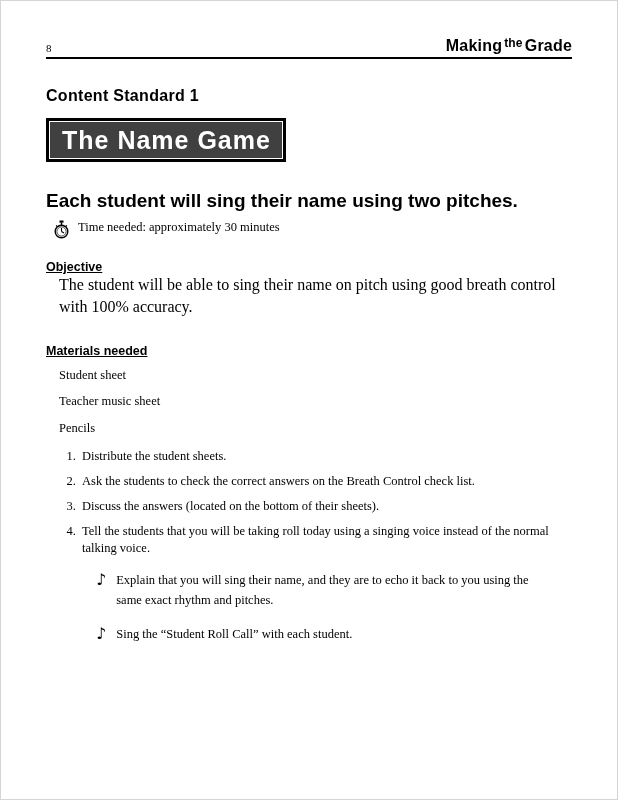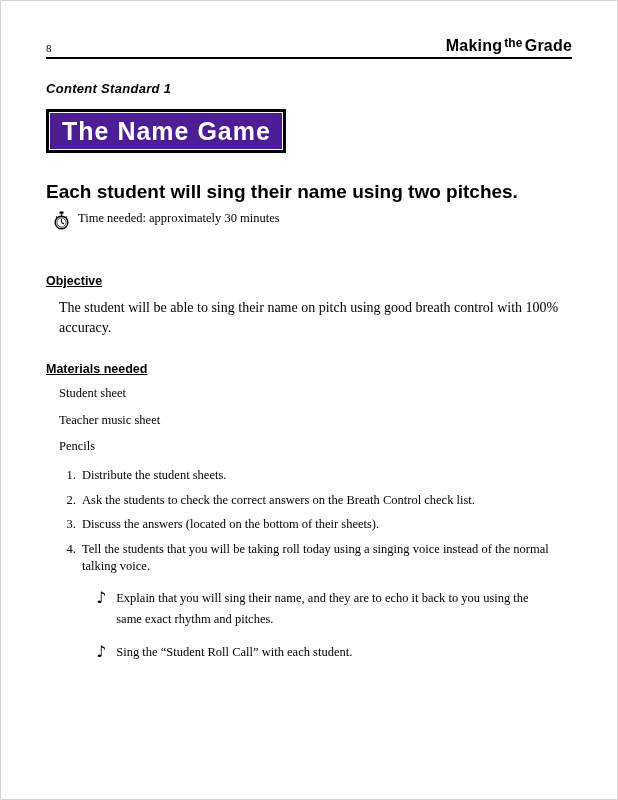--- a/index.html
+++ b/index.html
@@ -24,29 +24,29 @@
   }
   .page-num { font-size: 11px; line-height: 1; }
   .brand {
     font-family: "Liberation Sans", sans-serif;
     font-weight: bold; font-size: 16px; line-height: 1;
     letter-spacing: 0.2px;
   }
   .brand .the { font-size: 12px; vertical-align: 4px; margin: 0 2px; }
   
   .cs-title {
-    margin-top: 22px;
+    margin-top: 28px;
     font-family: "Liberation Sans", sans-serif;
-    font-weight: bold; font-size: 13px; letter-spacing: 0.3px; font-style: italic;
+    font-weight: bold; font-size: 16px; letter-spacing: 0.3px;
   }
   
   .banner {
     margin-top: 13px;
     width: 240px; height: 44px;
-    background: #4c1d95;
+    background: #404040;
     box-shadow: inset 0 0 0 3px #000, inset 0 0 0 4px #fff;
     display: flex; align-items: center;
     padding-left: 16px;
   }
   .banner span {
     color: #fff;
     font-family: "Liberation Sans", sans-serif;
     font-weight: bold; font-size: 25px; letter-spacing: 1px;
   }
   
@@ -62,27 +62,26 @@
     display: flex; gap: 8px;
     font-size: 12.5px;
   }
   .stopwatch { display: inline-flex; }
   
   .sec-heading {
     font-family: "Liberation Sans", sans-serif;
     font-weight: bold; font-size: 12.5px;
     text-decoration: underline;
   }
-  .sec-objective { margin-top: 44px; }
+  .sec-objective { margin-top: 21px; }
   .sec-materials { margin-top: 25px; }
   .sec-lesson   { margin-top: 25px; }
   .body-text {
-    margin-top: 10px;
     margin-left: 13px;
-    font-size: 14px;
+    font-size: 16px;
     line-height: 1.4;
     max-width: 505px;
   }
   .mat-item {
     margin-top: 9px;
     margin-left: 13px;
     font-size: 12.5px;
     line-height: 1.4;
   }
   

